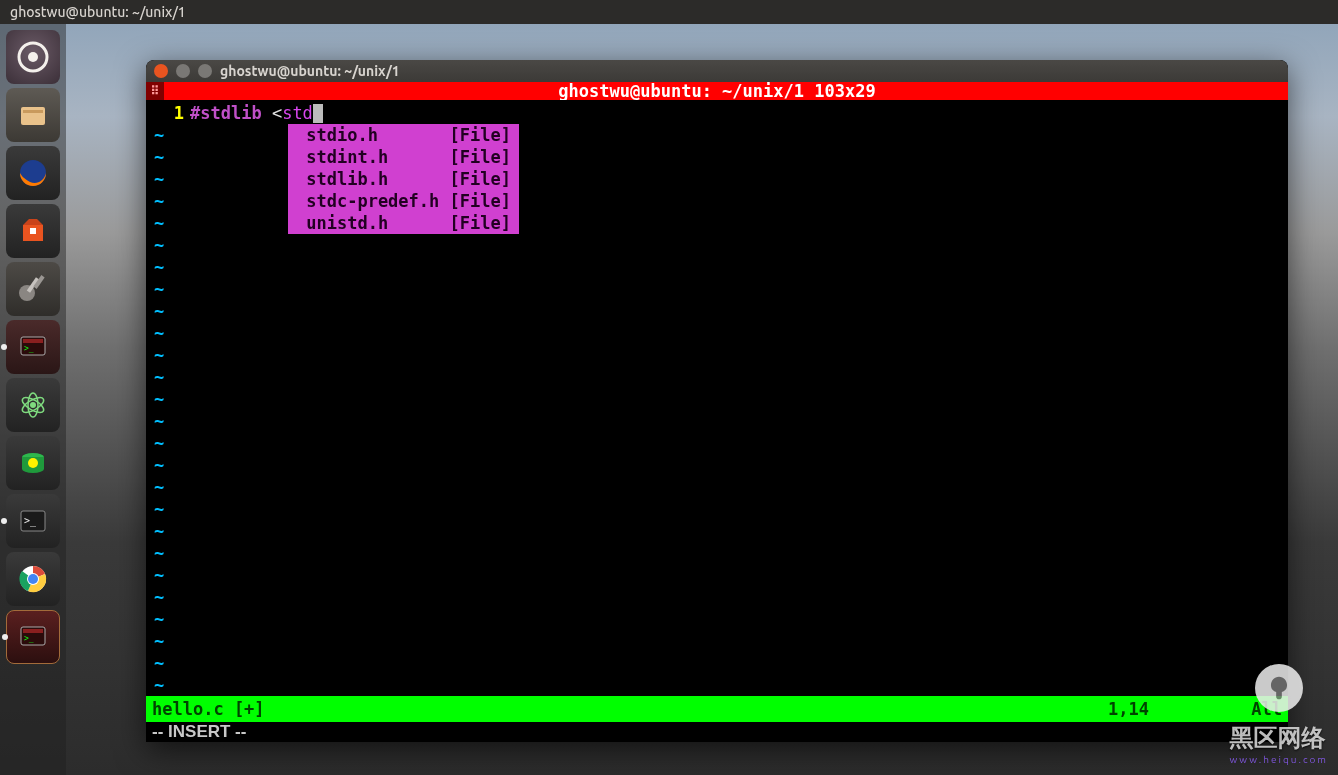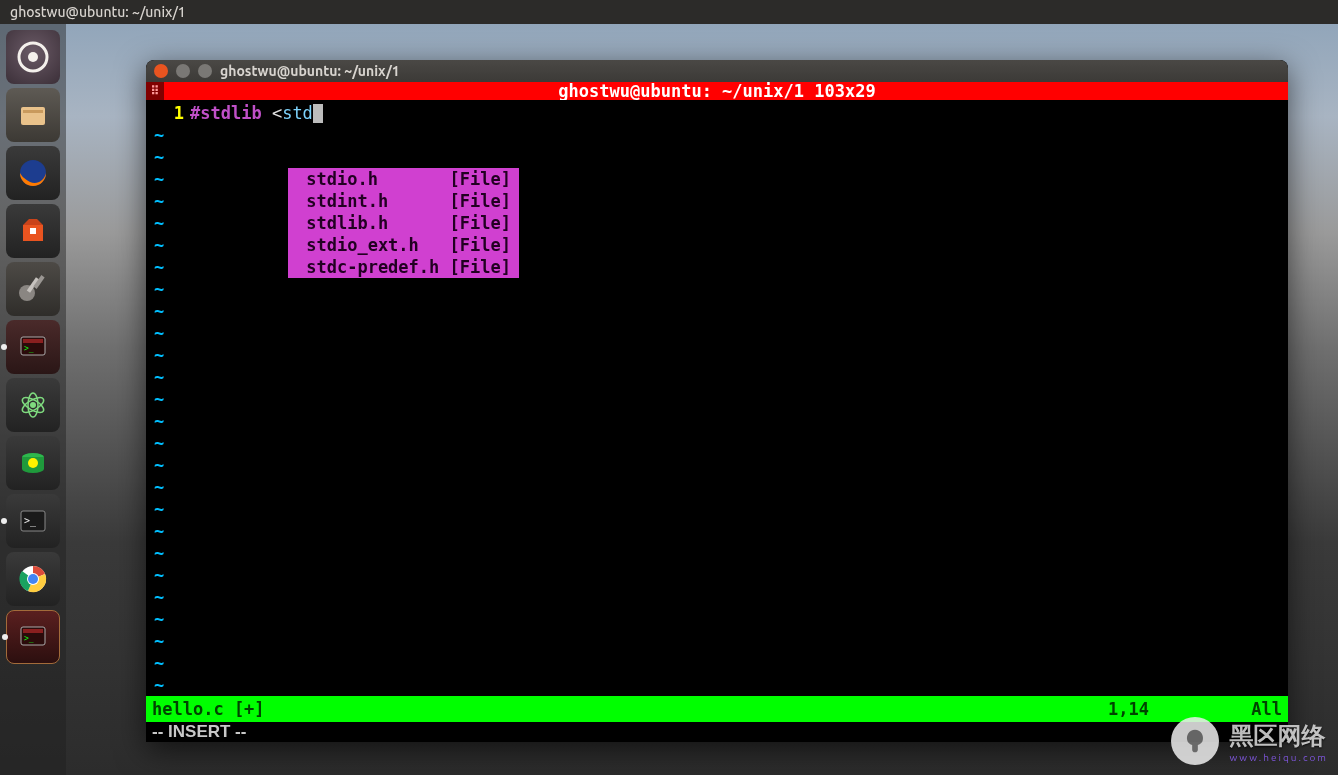--- a/index.html
+++ b/index.html
@@ -74,42 +74,42 @@
   .editor {
     flex:1; background:#000; font-family:"DejaVu Sans Mono","Ubuntu Mono",monospace;
     font-size:17px; line-height:22px; position:relative; padding-top:2px;
   }
   .row{display:flex;}
   .gutter{width:44px;text-align:right;padding-right:6px;color:#ffff00;font-weight:bold;}
   .tilde{width:44px;text-align:left;padding-left:8px;color:#00bfff;font-weight:bold;}
   .code{white-space:pre;}
   .kw{color:#c050c8;font-weight:bold;}
   .lt{color:#e0e0e0;}
-  .inc{color:#7dd3fc;}
+  .inc{color:#d946ef;}
   .cursor{background:#bcbcbc;display:inline-block;width:10px;height:19px;vertical-align:text-bottom;}
   .popup{
     position:absolute; left:142px; top:24px;
     background:#d040d0; color:#220022;
-    font-weight:bold; padding:0 2px;margin-top:44px;
+    font-weight:bold; padding:0 2px;
   }
   .popup .prow{white-space:pre; padding:0 6px; height:22px;}
   .statusbar{
     height:22px;background:#00ff00;color:#004400;font-weight:bold;
     font-family:"DejaVu Sans Mono","Ubuntu Mono",monospace;font-size:17px;
     display:flex;align-items:center;padding:13px 6px;justify-content:space-between;
   }
   .modebar{
     height:22px;background:#000;color:#c8c8c8;font-weight:bold;
     font-family:Liberation Sans, sans-serif;font-size:17px;
     display:flex;align-items:center;padding:0 6px;
   }
   
   .watermark{
     position:absolute; right:10px; bottom:10px; display:flex; align-items:center;
-    gap:10px; opacity:0.85;
+    gap:10px; opacity:0.85;flex-direction:column;
   }
   .watermark .circ{width:48px;height:48px;border-radius:50%;background:#eee;display:flex;align-items:center;justify-content:center;}
   .watermark .txt{color:#ddd;font-size:24px;font-weight:700;text-shadow:0 1px 2px #000;}
   .watermark .sub{color:#8b5cf6;font-size:10px;display:block;letter-spacing:2px;}
 </style>
 </head>
 <body>
 
 <div class="topbar">
   <span>ghostwu@ubuntu: ~/unix/1</span>
@@ -212,22 +212,22 @@
   </div>
   <div class="editor" id="editor">
     <div class="row">
       <span class="gutter">1</span>
       <span class="code"><span class="kw">#stdlib </span><span class="lt">&lt;</span><span class="inc">std</span><span class="cursor"></span></span>
     </div>
     <div class="popup" id="popup">
         <div class="prow"> stdio.h       [File]</div>
         <div class="prow"> stdint.h      [File]</div>
         <div class="prow"> stdlib.h      [File]</div>
-        <div class="prow"> stdio_ext.h   [File]</div>
         <div class="prow"> stdc-predef.h [File]</div>
+        <div class="prow"> unistd.h      [File]</div>
       </div>
 
   <div class="row">
         <span class="tilde">~</span>
       </div>
       <div class="row">
         <span class="tilde">~</span>
       </div>
       <div class="row">
         <span class="tilde">~</span>

